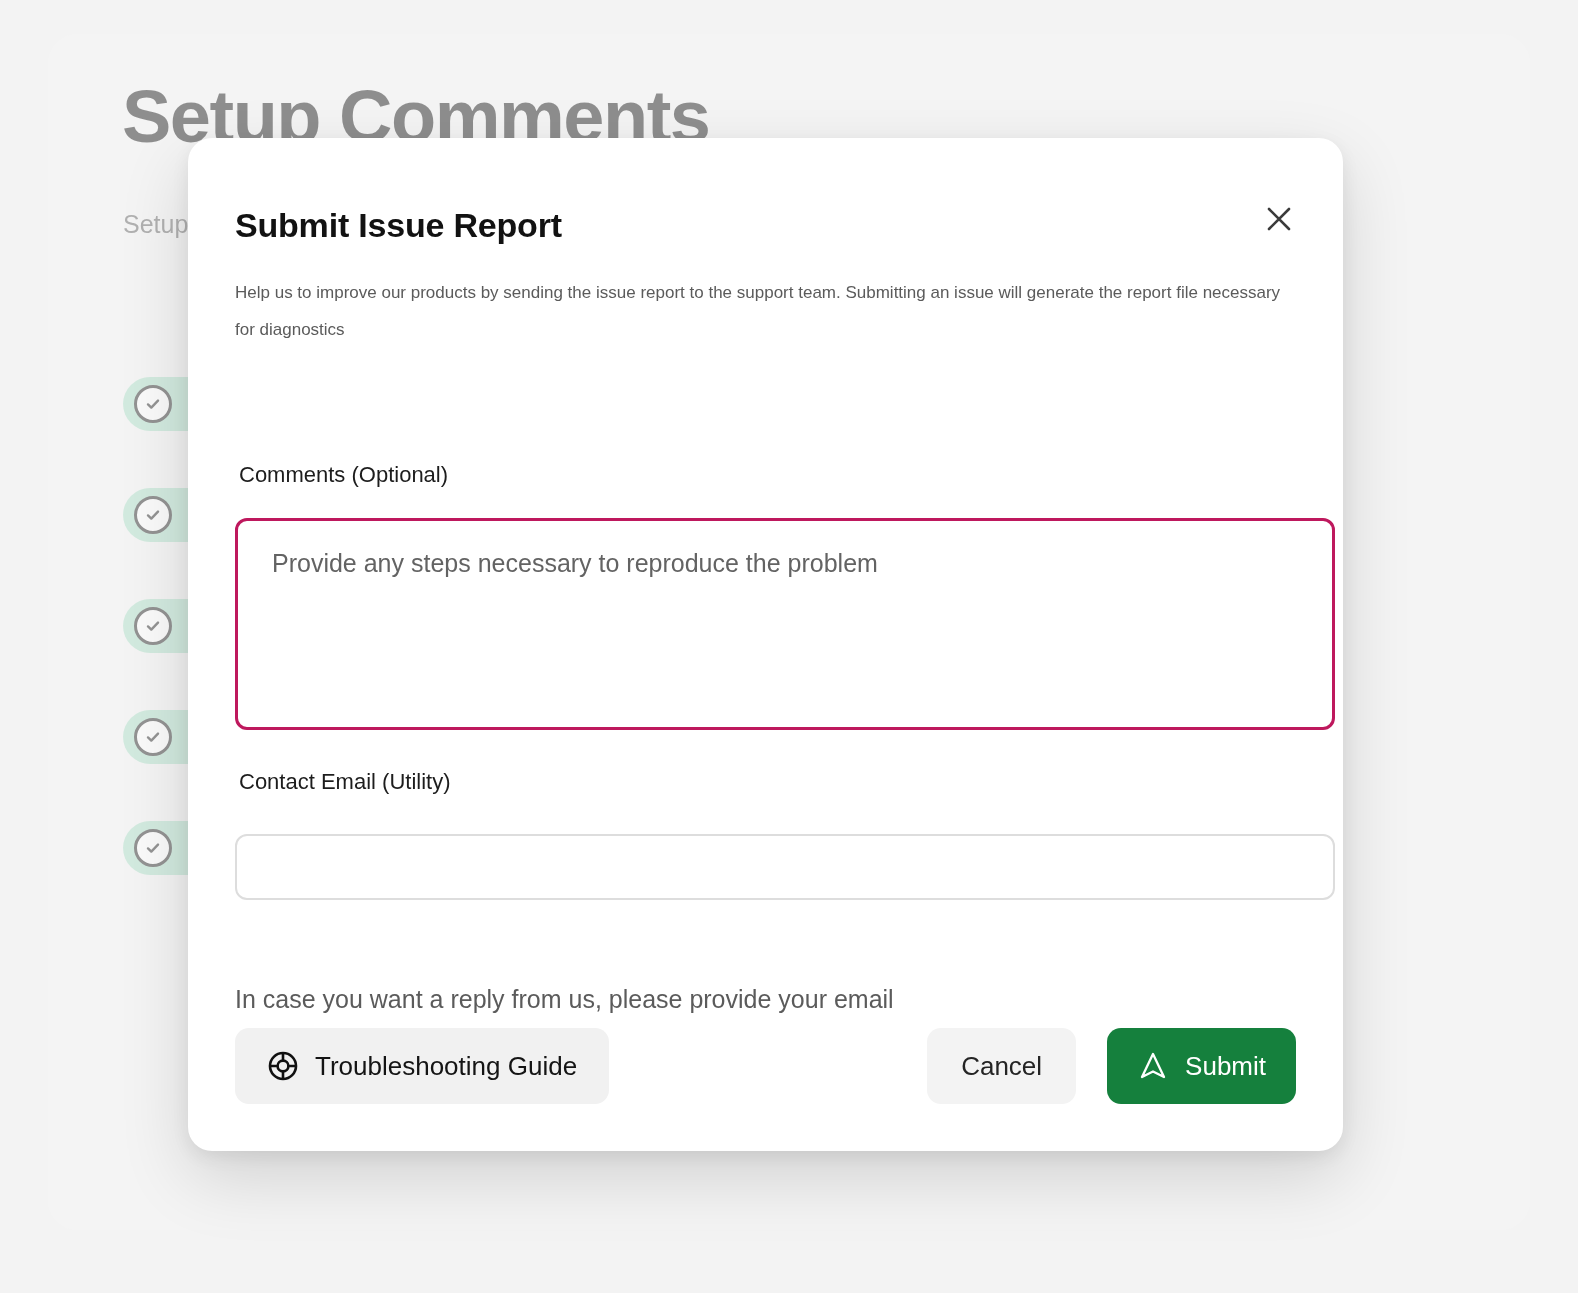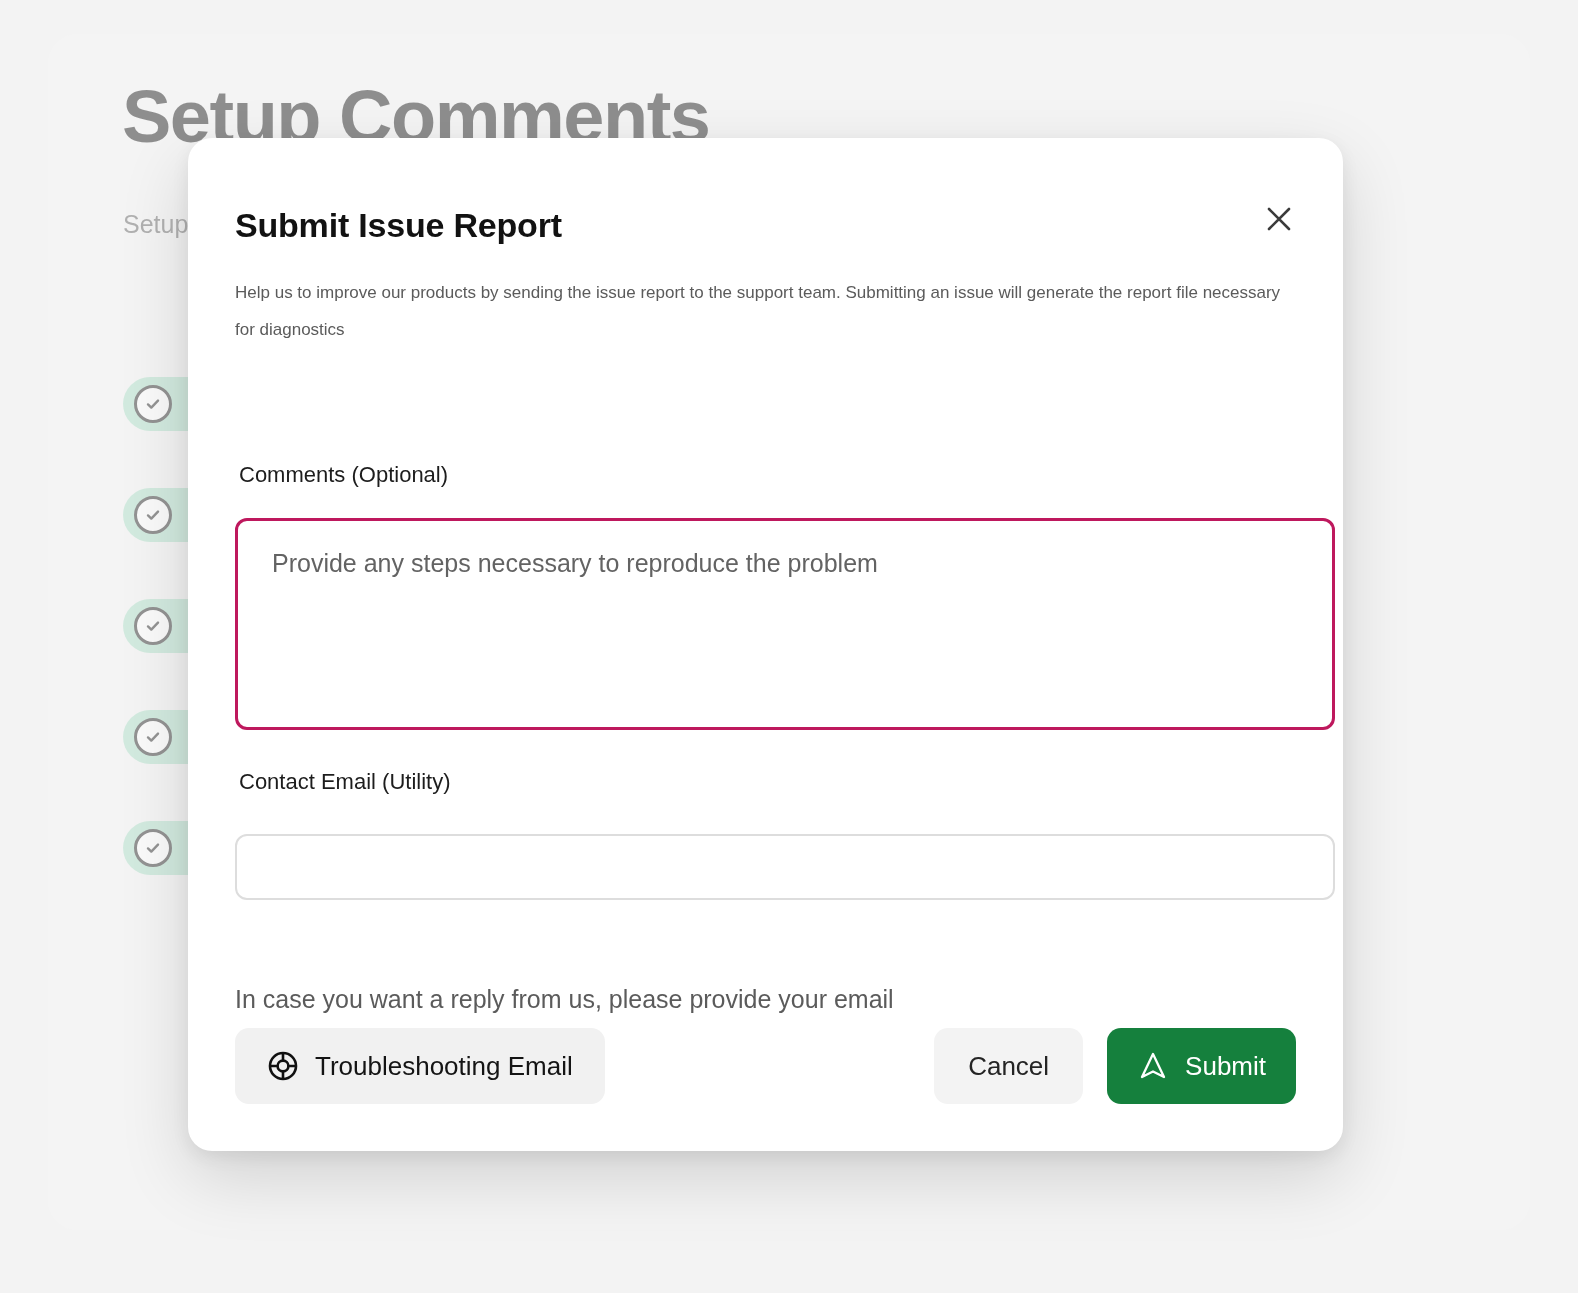--- a/index.html
+++ b/index.html
@@ -228,21 +228,21 @@
   #troubleshooting-button {
     height: 76px;
     padding: 0 32px;
     background: #f1f1f1;
     color: #141414;
   }
 
   .footer-right {
     display: flex;
     align-items: flex-end;
-    gap: 24px;
+    gap: 31px;
   }
 
   #cancel-button {
     height: 76px;
     padding: 0 34px;
     background: #f3f3f3;
     color: #242424;
   }
 
   #submit-button {
@@ -334,21 +334,21 @@
     <div id="modal-footer">
 
       <button class="btn" id="troubleshooting-button">
         <span class="icon">
           <svg width="32" height="32" viewBox="0 0 32 32">
             <circle cx="16" cy="16" r="13" fill="none" stroke="#111" stroke-width="2.6"></circle>
             <circle cx="16" cy="16" r="5.4" fill="none" stroke="#111" stroke-width="2.6"></circle>
             <path d="M16 3 L16 10.6 M16 21.4 L16 29 M3 16 L10.6 16 M21.4 16 L29 16" stroke="#111" stroke-width="2.6" stroke-linecap="butt"></path>
           </svg>
         </span>
-        <span>Troubleshooting Email</span>
+        <span>Troubleshooting Guide</span>
       </button>
 
       <div class="footer-right">
         <button class="btn" id="cancel-button">
           <span>Cancel</span>
         </button>
 
         <button class="btn" id="submit-button">
           <span class="icon">
             <svg width="32" height="32" viewBox="0 0 32 32">

